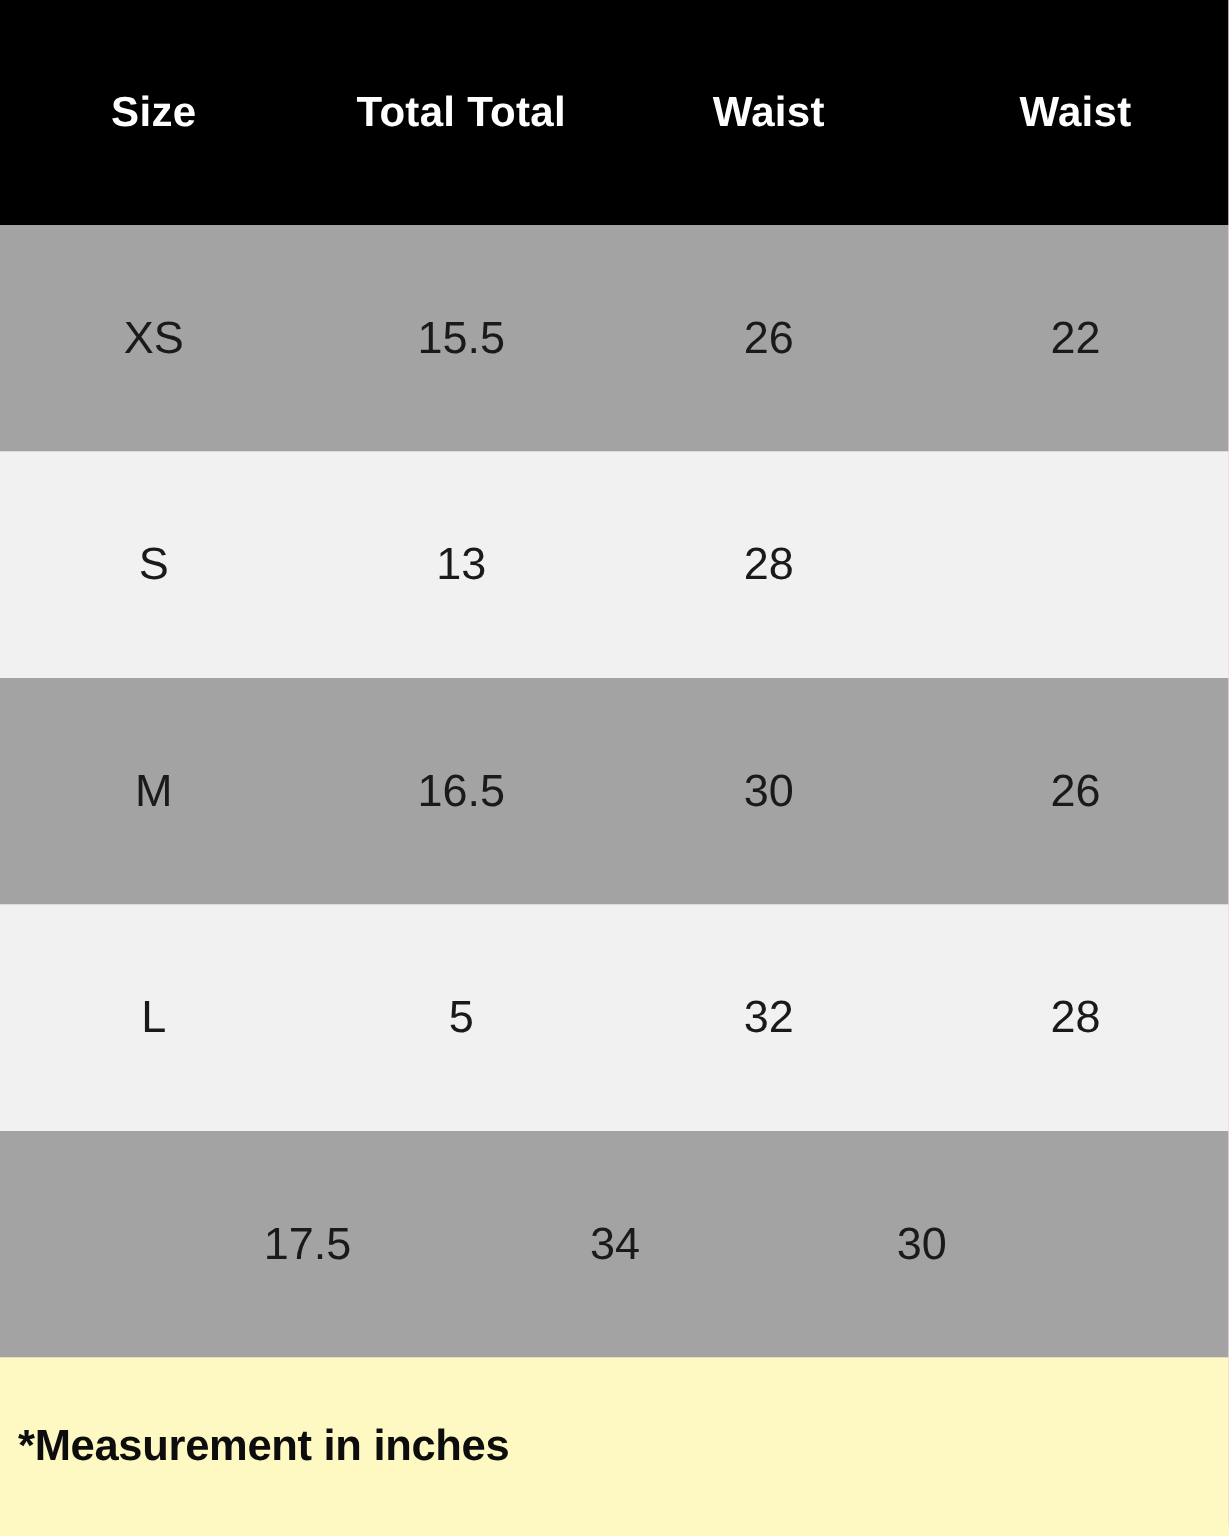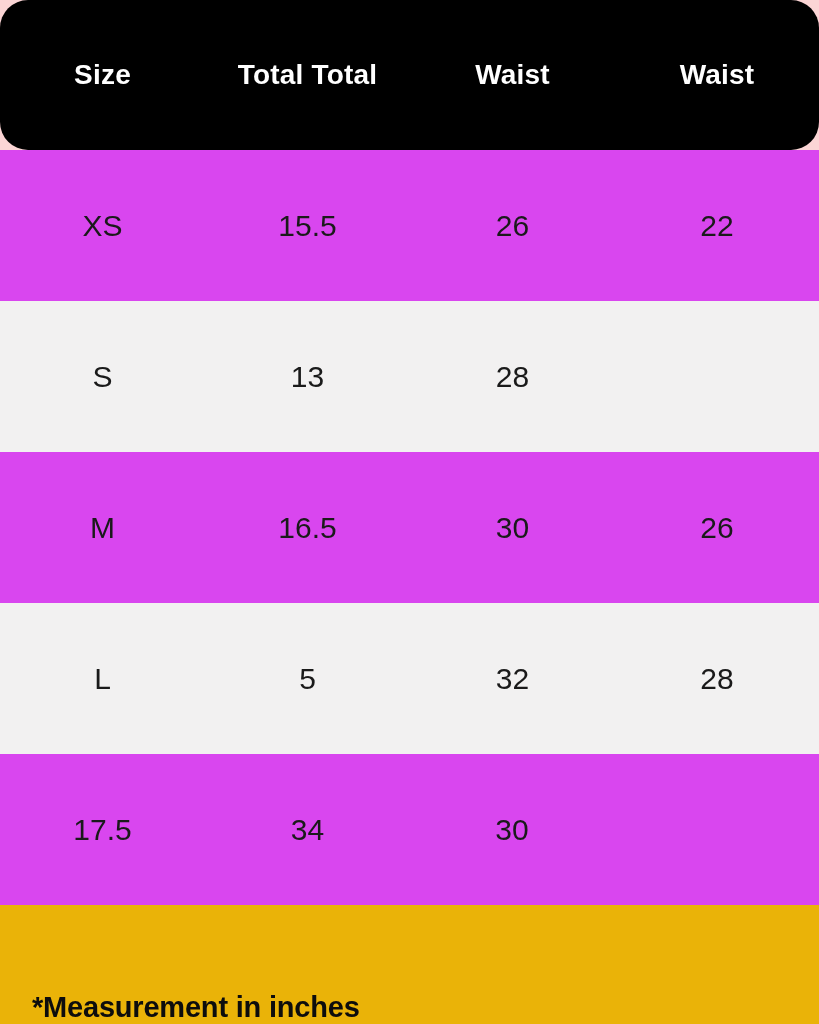--- a/index.html
+++ b/index.html
@@ -22,21 +22,20 @@
     background: #fbd5d5;
   }
 
   
   .chart-header {
     height: 150px;
     background: #000000;
     display: flex;
     align-items: center;
     flex: 0 0 150px;
-    border-radius: 28px;
   }
   .chart-header .cell {
     color: #ffffff;
     font-size: 28px;
     font-weight: bold;
     text-align: center;
     line-height: 1.32;
     letter-spacing: 0.2px;
   }
 
@@ -51,38 +50,38 @@
     display: flex;
     flex-direction: column;
     flex: 0 0 auto;
   }
   .chart-row {
     height: 151px;
     display: flex;
     align-items: center;
     flex: 0 0 151px;
   }
-  .chart-row.odd  { background: #d946ef; }
+  .chart-row.odd  { background: #a3a3a3; justify-content: center; }
   .chart-row.even { background: #f2f1f1; }
 
   .chart-row .cell {
     color: #1a1a1a;
     font-size: 30px;
     font-weight: 400;
     text-align: center;
     line-height: 1.2;
   }
 
   
   .chart-footnote {
     flex: 1 1 auto;
-    background: #eab308;
+    background: #fef9c3;
     display: flex;
-    align-items: flex-end;
-    padding-left: 32px;
+    align-items: center;
+    padding-left: 12px;
     box-sizing: border-box;
   }
   .chart-footnote .note-text {
     color: #0d0d0d;
     font-size: 29px;
     font-weight: bold;
     letter-spacing: -0.2px;
     white-space: nowrap;
   }
 </style>

